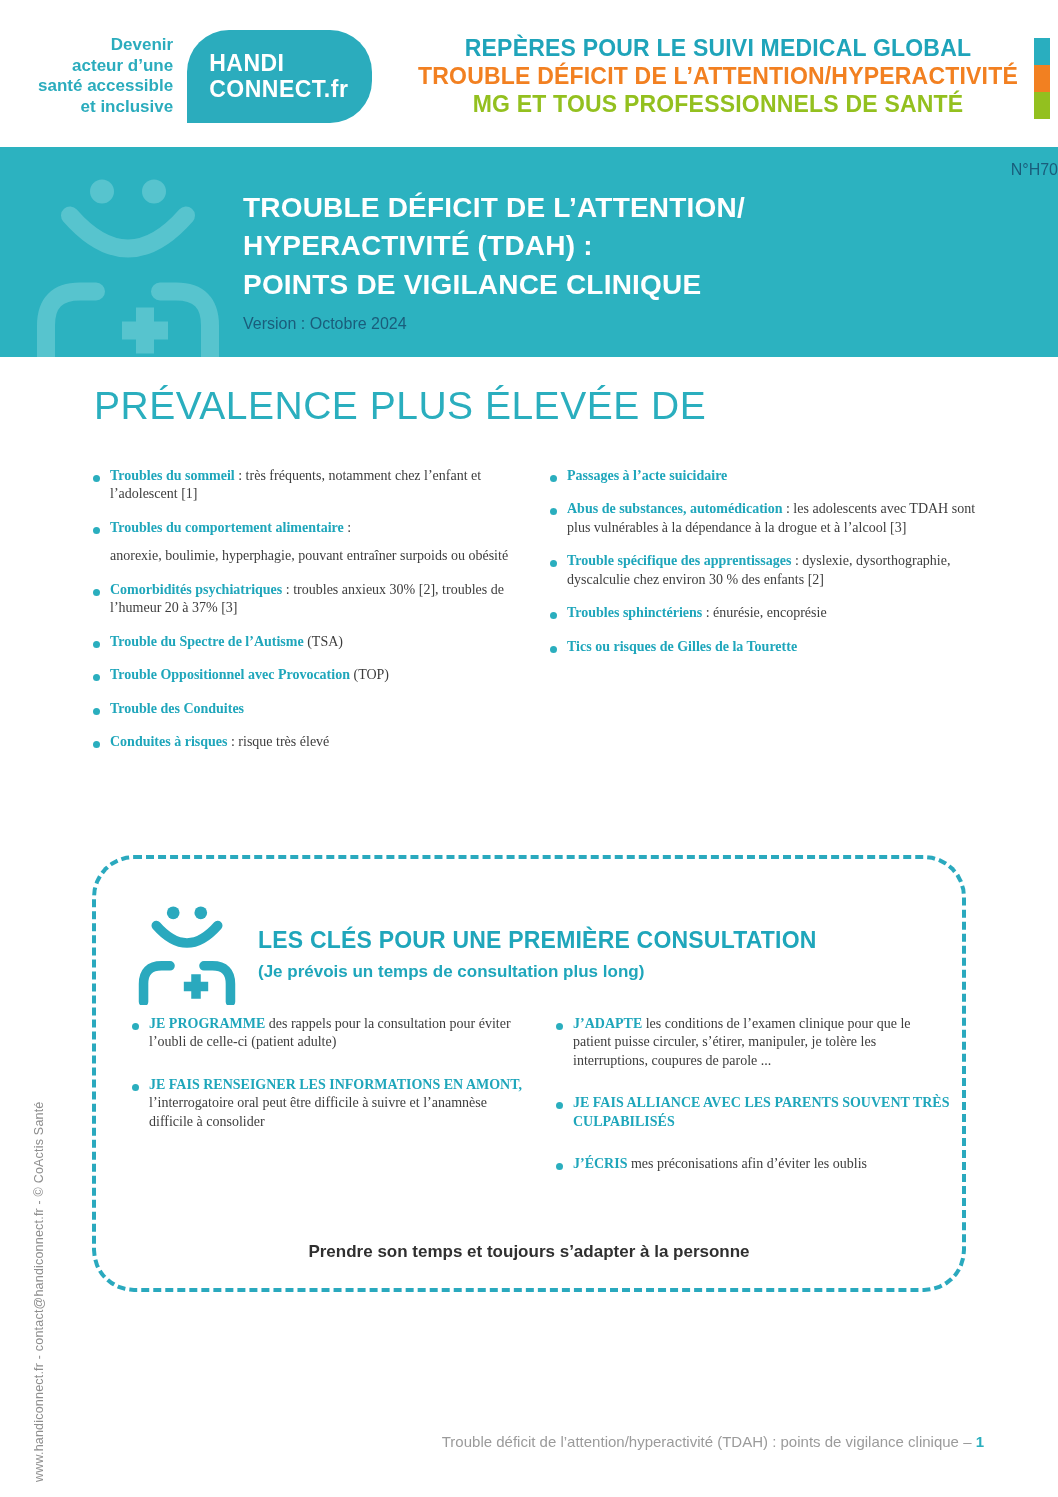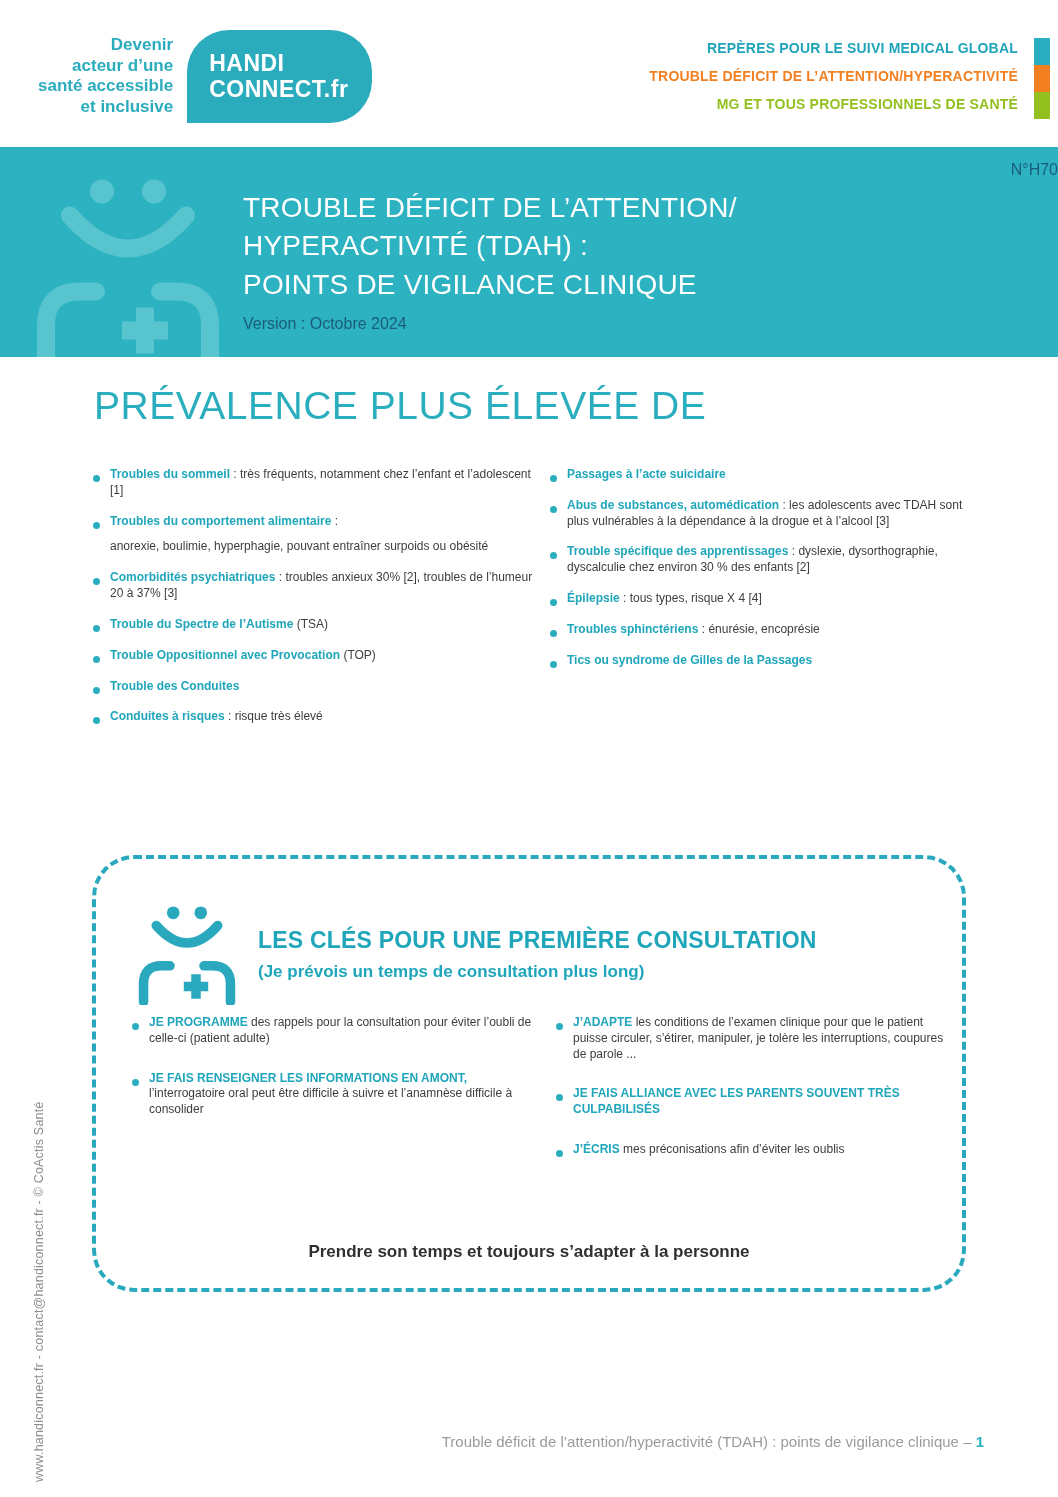--- a/index.html
+++ b/index.html
@@ -13,47 +13,47 @@
   .logo-group { position:absolute; top:30px; left:38px; display:flex; align-items:center; gap:14px; }
   .tagline {
     white-space:pre-line; text-align:right; color:#2bacbd; font-weight:bold;
     font-size:17px; line-height:1.22;
   }
   .logo-badge {
     background:#2bacbd; color:#ffffff; font-weight:bold; font-size:23px; line-height:1.15;
     padding:20px 24px 20px 22px; border-radius:42px 42px 42px 0;
   }
   .logo-badge span { display:block; letter-spacing:0.5px; }
-  .header-refs { position:absolute; top:34px; right:40px; text-align:right; font-weight:bold; font-size:14px; line-height:28px; letter-spacing:0.2px; }
+  .header-refs { position:absolute; top:34px; right:40px; text-align:center; font-weight:bold; font-size:23px; line-height:28px; letter-spacing:0.2px; }
   .ref-teal   { color:#1fa4ba; }
   .ref-orange { color:#f28021; }
   .ref-green  { color:#93c01f; }
   .color-bar { position:absolute; top:38px; right:8px; width:16px; display:flex; flex-direction:column; }
   .color-bar .sq { width:16px; height:27px; display:block; }
   .sq-teal   { background:#29aebf; }
   .sq-orange { background:#f28021; }
   .sq-green  { background:#93c01f; }
 
   
   .banner { position:absolute; top:147px; left:0; width:1058px; height:210px; background:#2cb2c0; overflow:hidden; }
   .banner-watermark { position:absolute; top:16px; left:28px; width:200px; height:205px; }
   .banner-text { position:relative; margin-left:243px; padding-top:14px; }
   .banner-ref { color:#1a5d7b; font-size:16px; margin-bottom:10px;text-align:right; }
-  .banner-title { color:#ffffff; font-size:28px; font-weight:normal; line-height:1.37; white-space:pre-line; letter-spacing:0.2px; }
+  .banner-title { color:#ffffff; font-size:28px; font-weight:bold; line-height:1.37; white-space:pre-line; letter-spacing:0.2px; }
   .banner-version { color:#1a5d7b; font-size:16px; margin-top:11px; }
 
   
   .section-title { position:absolute; top:384px; left:94px; color:#2aaebe; font-size:39px; font-weight:normal; letter-spacing:0.5px; }
   .columns-main { position:absolute; top:467px; left:93px; width:895px; display:flex; gap:17px; }
   .columns-main .col-left  { width:440px; }
   .columns-main .col-right { width:436px; }
 
   .item { display:flex; margin-bottom:15px; }
   .dot { flex:0 0 7px; width:7px; height:7px; border-radius:50%; background:#2aaebe; margin-top:8px; margin-right:10px; }
-  .item-text { font-size:12px; line-height:1.32; color:#3d3d3d; }
+  .item-text { font-size:14px; line-height:1.32; color:#3d3d3d;font-family:Liberation Serif, serif; }
   .lead { color:#1fa6bb; font-weight:bold; }
   .para { margin-top:10px; }
 
   
   .consult-box {
     position:absolute; top:855px; left:92px; width:874px; height:437px;
     border:4px dashed #2aa9be; border-radius:42px;
   }
   .box-icon { position:absolute; top:40px; left:38px; width:106px; height:106px; }
   .box-heading { position:absolute; top:68px; left:162px; }
@@ -203,40 +203,33 @@
         </div>
 
         <div class="item">
           <span class="dot"></span>
           <div class="item-text">
             <span class="lead">Trouble spécifique des apprentissages</span><span class="rest"> : dyslexie, dysorthographie, dyscalculie chez environ 30 % des enfants [2]</span>
             
           </div>
         </div>
 
-        <div class="item">
-          <span class="dot"></span>
-          <div class="item-text">
-            <span class="lead">Épilepsie</span><span class="rest"> : tous types, risque X 4 [4]</span>
-            
-          </div>
-        </div>
 
         <div class="item">
           <span class="dot"></span>
           <div class="item-text">
             <span class="lead">Troubles sphinctériens</span><span class="rest"> : énurésie, encoprésie</span>
             
           </div>
         </div>
 
         <div class="item">
           <span class="dot"></span>
           <div class="item-text">
-            <span class="lead">Tics ou syndrome de Gilles de la Passages</span>
+            <span class="lead">Tics ou risques de Gilles de la Tourette</span>
             
           </div>
         </div>
       </div>
   </div>
 
   <section class="consult-box">
     <svg class="box-icon" viewBox="0 0 100 100" aria-hidden="true">
       <g stroke="#2aa9be" fill="#2aa9be">
         <circle cx="37" cy="13" r="6" stroke="none"></circle>

